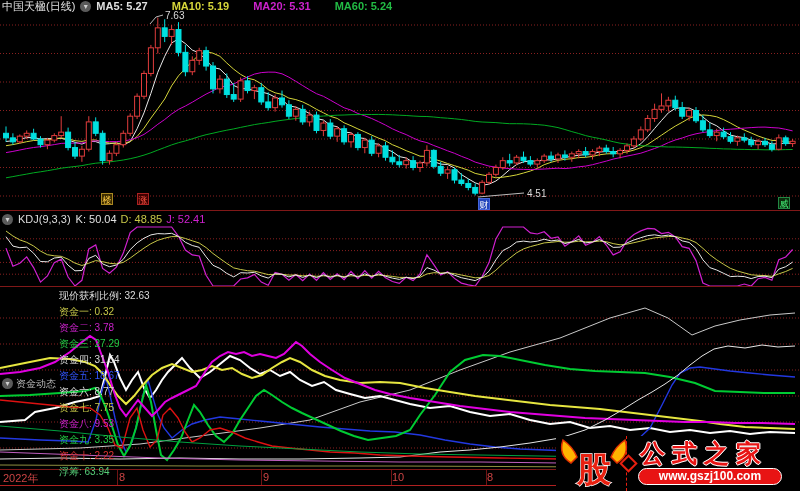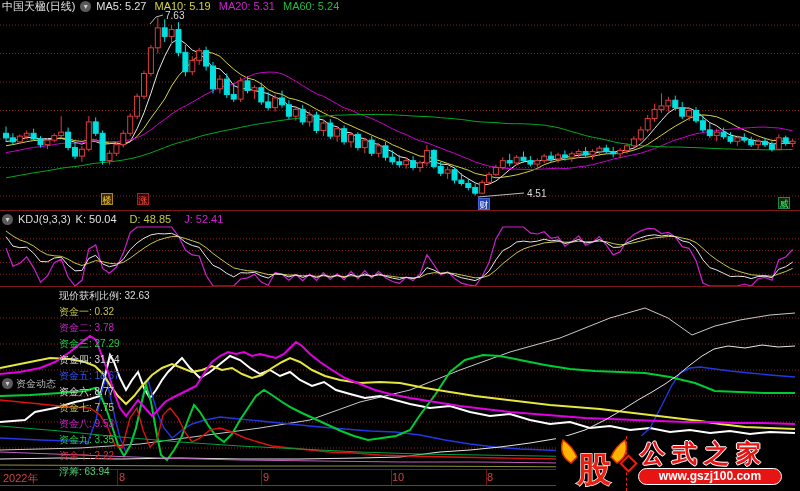--- a/index.html
+++ b/index.html
@@ -325,32 +325,32 @@
   <div class="panel-hotspot" style="top:304px;height:164px;"></div>
 
   <div class="divider" style="top:210px;background:#801818;"></div>
   <div class="divider" style="top:286px;background:#801818;"></div>
   <div class="divider" style="top:469px;background:#801818;"></div>
   <div class="divider" style="top:485px;background:#b02020;"></div>
 
   <div id="hdr-main" class="hdr" style="top:0;">
     <span style="color:#e0e0e0;">中国天楹(日线)</span>
     <span class="circle-icon">▾</span>
-    <span id="ma-labels" style="display:inline-flex;gap:8px;">
+    <span id="ma-labels" style="display:inline-flex;gap:24px;font-weight:bold;">
         <span style="color: rgb(224, 224, 224);">MA5: 5.27</span>
         <span style="color: rgb(214, 214, 58);">MA10: 5.19</span>
         <span style="color: rgb(204, 34, 204);">MA20: 5.31</span>
         <span style="color: rgb(34, 187, 68);">MA60: 5.24</span>
       </span>
   </div>
 
   <div id="hdr-kdj" class="hdr" style="top:213px;">
     <span class="circle-icon">▾</span>
     <span style="color:#dcdcdc;">KDJ(9,3,3)</span>
-    <span id="kdj-values" style="display:inline-flex;gap:13px;">
+    <span id="kdj-values" style="display:inline-flex;gap:4px;">
         <span style="color: rgb(224, 224, 224);">K: 50.04</span>
         <span style="color: rgb(200, 200, 72);">D: 48.85</span>
         <span style="color: rgb(208, 32, 208);">J: 52.41</span>
       </span>
   </div>
 
   <div id="hdr-fund" class="hdr" style="top:289px;font-size:10px;gap:3px;">
     <span class="circle-icon">▾</span>
     <span style="color:#b8b8b8;">资金动态</span>
     <span id="fund-values" style="display:inline-flex;gap:3px;flex-direction:column;">

